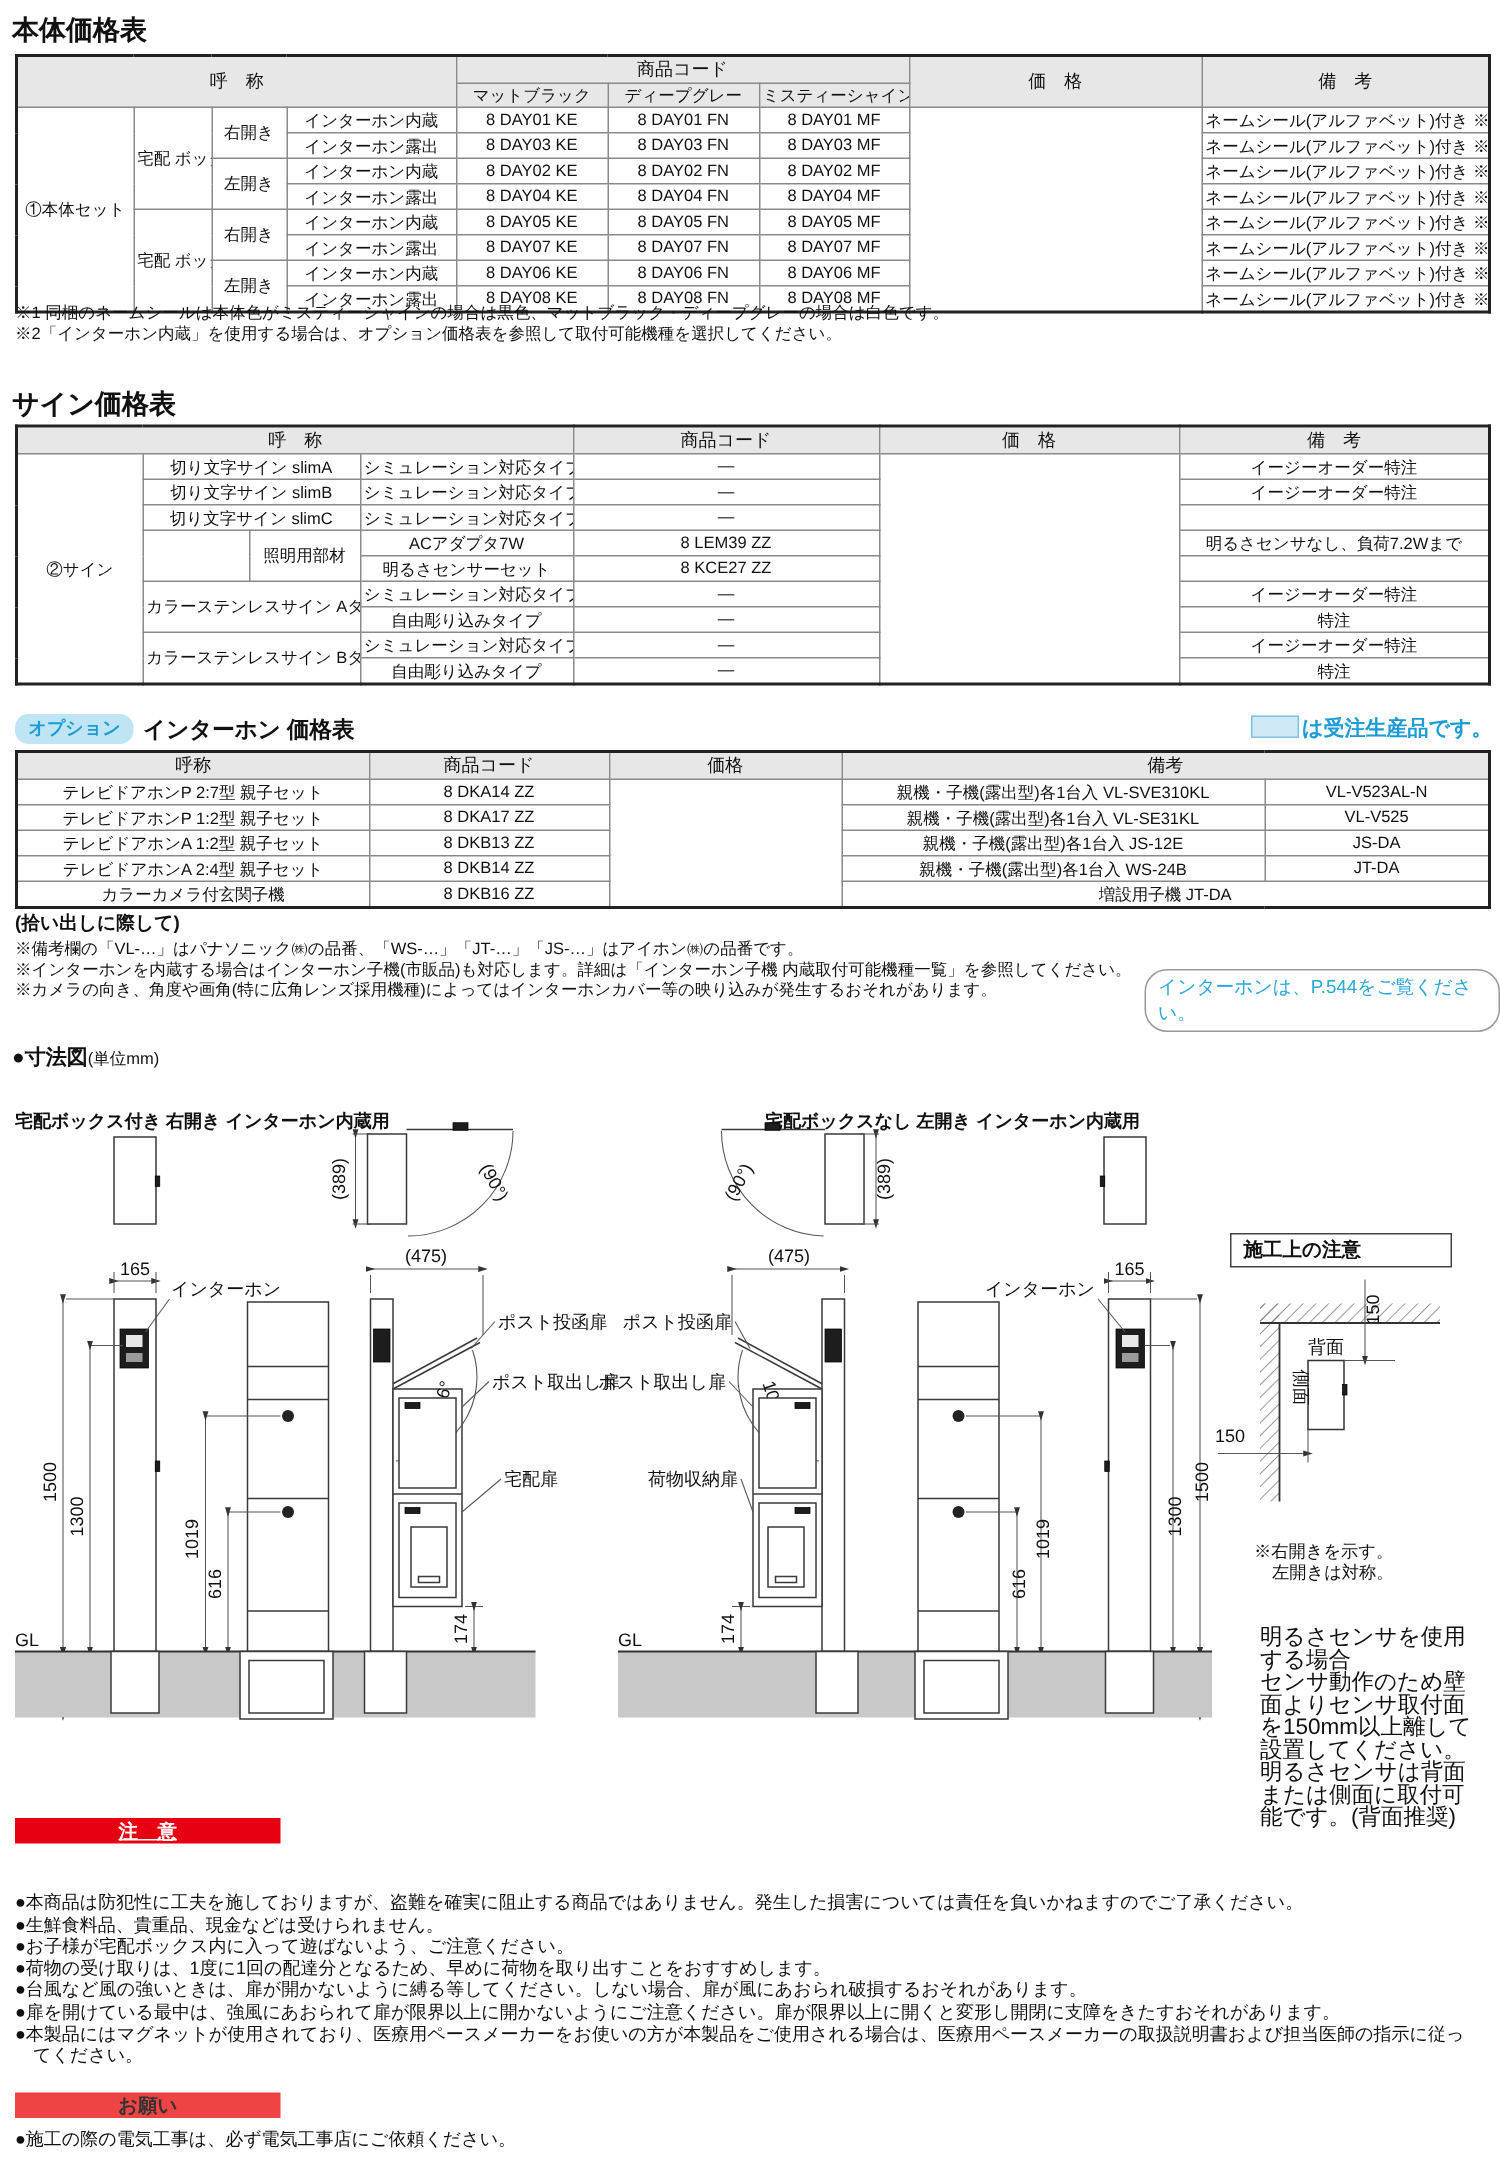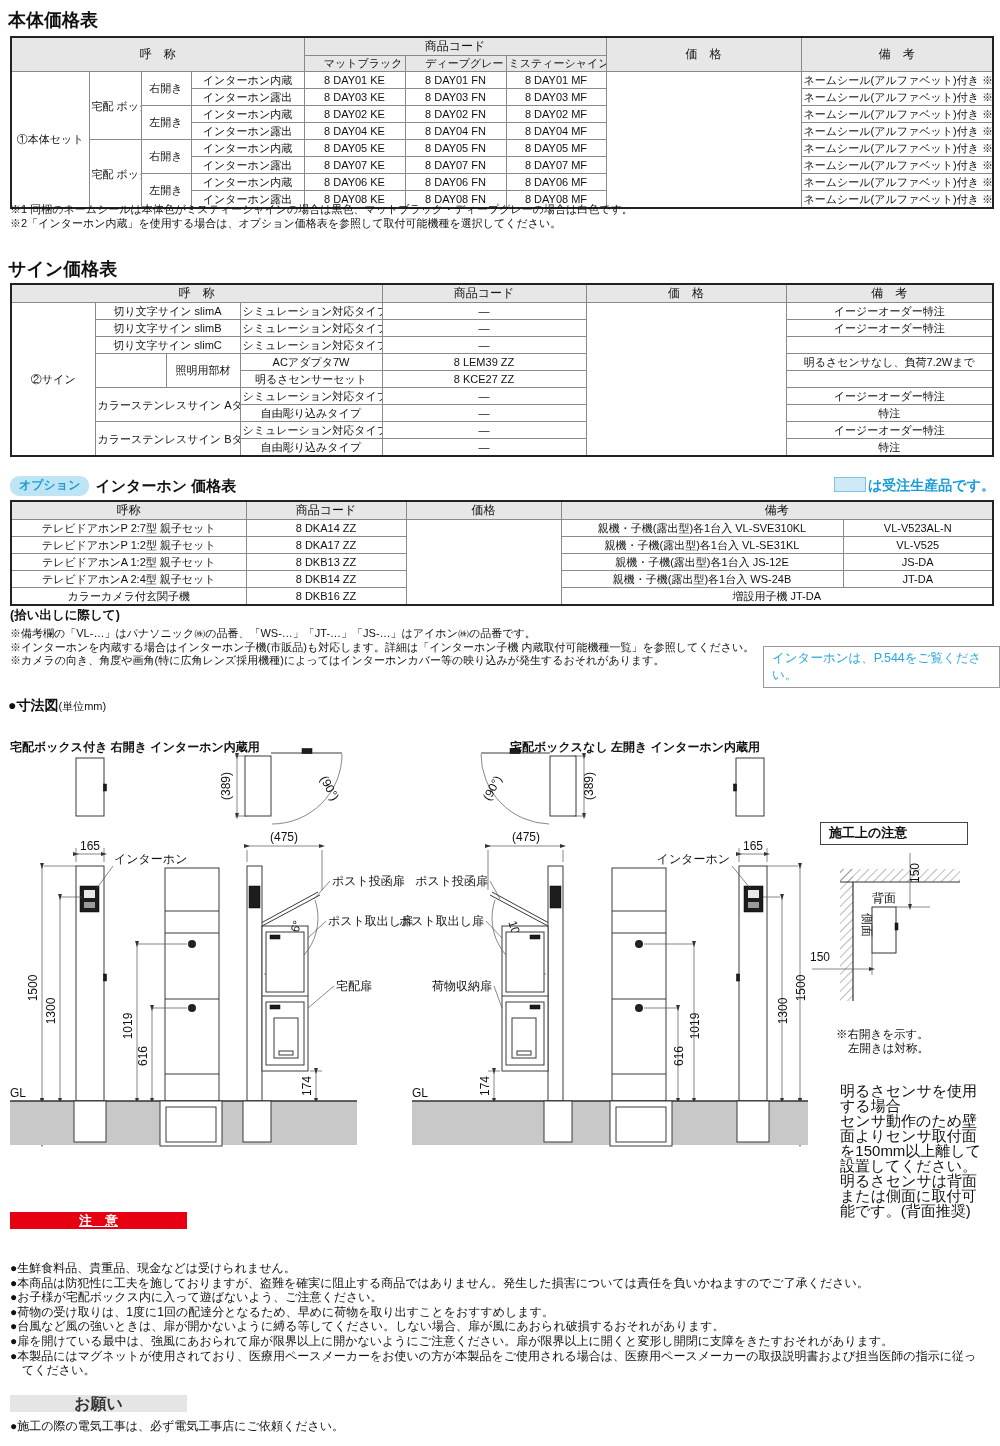--- a/index.html
+++ b/index.html
@@ -5,38 +5,38 @@
   html,body{margin:0;padding:0;background:#fff;}
   .page{position:relative;width:1000px;height:1446px;background:#fff;overflow:hidden;
         font-family:"Liberation Sans",sans-serif;color:#111;}
   .abs{position:absolute;}
   .sec-title{font-size:18px;font-weight:bold;text-align:center;}
   
   table.t{border-collapse:collapse;table-layout:fixed;background:#fff;border:2px solid #222;}
   table.t td,table.t th{border:1px solid #8a8a8a;font-size:11px;padding:0 2px;text-align:center;
         vertical-align:middle;white-space:nowrap;overflow:hidden;font-weight:normal;}
   table.t th{background:#e7e7e7;font-size:12px;}
-  table.t tr.hdr2 th{font-size:11px;height:15px;text-align:right;}
+  table.t tr.hdr2 th{font-size:11px;height:15px;}
   table.t td{height:16px;}
   .code{font-weight:bold;font-size:13px;}
   .pre{white-space:pre-line;line-height:12px;}
   .sm{font-size:10.5px;}
   .notes{font-size:11px;line-height:13.5px;}
   
   .badge{display:inline-block;background:#bfe4f4;color:#1b9cd6;font-weight:bold;font-size:12px;
          border-radius:9px;padding:1px 9px 2px;vertical-align:2px;}
   .opt-title{font-size:15px;font-weight:bold;margin-left:6px;}
   .legend{font-size:14px;font-weight:bold;color:#1b9cd6;padding-left:39px;}
   .legend .sw{display:inline-block;width:30px;height:13px;background:#cfe9f7;border:1px solid #7fc3e0;
          vertical-align:-2px;margin-right:2px;}
   .bluebox{border:1px solid #999;background:#fff;color:#2aa7dc;font-size:12.5px;padding:3px 8px;}
   
   .redbar{width:177px;height:17px;background:#e60012;color:#fff;font-weight:bold;font-size:13px;
           text-align:center;line-height:17px;}
-  .yellowbar{width:177px;height:17px;background:#e5e5e5;color:#333;font-weight:bold;font-size:16px;
+  .yellowbar{width:177px;height:17px;background:#ef4444;color:#333;font-weight:bold;font-size:13px;
           text-align:center;line-height:17px;}
   .bullets{font-size:12px;line-height:14.6px;width:978px;}
   .bullets div{padding-left:12px;text-indent:-12px;}
   
   .panel{width:182px;}
   .panel .ptitle{display:inline-block;border:1.5px solid #444;padding:1px 8px 2px;font-size:13px;
           font-weight:bold;min-width:130px;}
   .panel .pnote{font-size:11.5px;line-height:14px;margin:4px 0 0 26px;}
   .panel .sensor{font-size:15px;line-height:15px;margin:28px 0 0 30px;width:146px;}
   svg text{font-family:"Liberation Sans",sans-serif;fill:#111;font-size:12px;}
@@ -286,21 +286,21 @@
   </tbody>
     </table>
 
   <div class="abs" style="left:10px;top:607px;font-size:12.5px;font-weight:bold;">(拾い出しに際して)</div>
   <div class="abs notes" style="left:10px;top:627px;">
     <div>※備考欄の「VL-…」はパナソニック㈱の品番、「WS-…」「JT-…」「JS-…」はアイホン㈱の品番です。</div>
     <div>※インターホンを内蔵する場合はインターホン子機(市販品)も対応します。詳細は「インターホン子機 内蔵取付可能機種一覧」を参照してください。</div>
     <div>※カメラの向き、角度や画角(特に広角レンズ採用機種)によってはインターホンカバー等の映り込みが発生するおそれがあります。</div>
   </div>
 
-  <div class="abs bluebox" style="left:763px;top:646px;">インターホンは、P.544をご覧ください。</div>
+  <div class="abs bluebox" style="left:763px;top:646px;border-radius:15px;">インターホンは、P.544をご覧ください。</div>
 
   <div class="abs" style="left:8px;top:696px;">
     <span style="font-size:14px;font-weight:bold;">●寸法図</span><span style="font-size:11px;">(単位mm)</span>
   </div>
 
   <svg class="abs" style="left:10px;top:726px;" width="990" height="452" viewBox="0 0 990 452">
     <defs>
       <marker id="ar" markerWidth="9" markerHeight="8" refX="4.5" refY="4" orient="auto">
         <path d="M0,1.2 L9,4 L0,6.8 z" fill="#333"></path>
       </marker>
@@ -517,22 +517,22 @@
       <div style="padding-left:12px;">左開きは対称。</div>
     </div>
     <div class="sensor">
       <div>明るさセンサを使用する場合</div>
       <div>センサ動作のため壁面よりセンサ取付面を150mm以上離して設置してください。明るさセンサは背面または側面に取付可能です。(背面推奨)</div>
     </div>
   </div>
 
   <div class="abs redbar" style="left:10px;top:1212px;text-decoration:underline;">注　意</div>
   <div class="abs bullets" style="left:10px;top:1261px;">
+    <div>●本商品は防犯性に工夫を施しておりますが、盗難を確実に阻止する商品ではありません。発生した損害については責任を負いかねますのでご了承ください。</div>
     <div>●生鮮食料品、貴重品、現金などは受けられません。</div>
-    <div>●本商品は防犯性に工夫を施しておりますが、盗難を確実に阻止する商品ではありません。発生した損害については責任を負いかねますのでご了承ください。</div>
     <div>●お子様が宅配ボックス内に入って遊ばないよう、ご注意ください。</div>
     <div>●荷物の受け取りは、1度に1回の配達分となるため、早めに荷物を取り出すことをおすすめします。</div>
     <div>●台風など風の強いときは、扉が開かないように縛る等してください。しない場合、扉が風にあおられ破損するおそれがあります。</div>
     <div>●扉を開けている最中は、強風にあおられて扉が限界以上に開かないようにご注意ください。扉が限界以上に開くと変形し開閉に支障をきたすおそれがあります。</div>
     <div>●本製品にはマグネットが使用されており、医療用ペースメーカーをお使いの方が本製品をご使用される場合は、医療用ペースメーカーの取扱説明書および担当医師の指示に従ってください。</div>
   </div>
 
   <div class="abs yellowbar" style="left:10px;top:1395px;">お願い</div>
   <div class="abs bullets" style="left:10px;top:1419px;">
     <div>●施工の際の電気工事は、必ず電気工事店にご依頼ください。</div>

